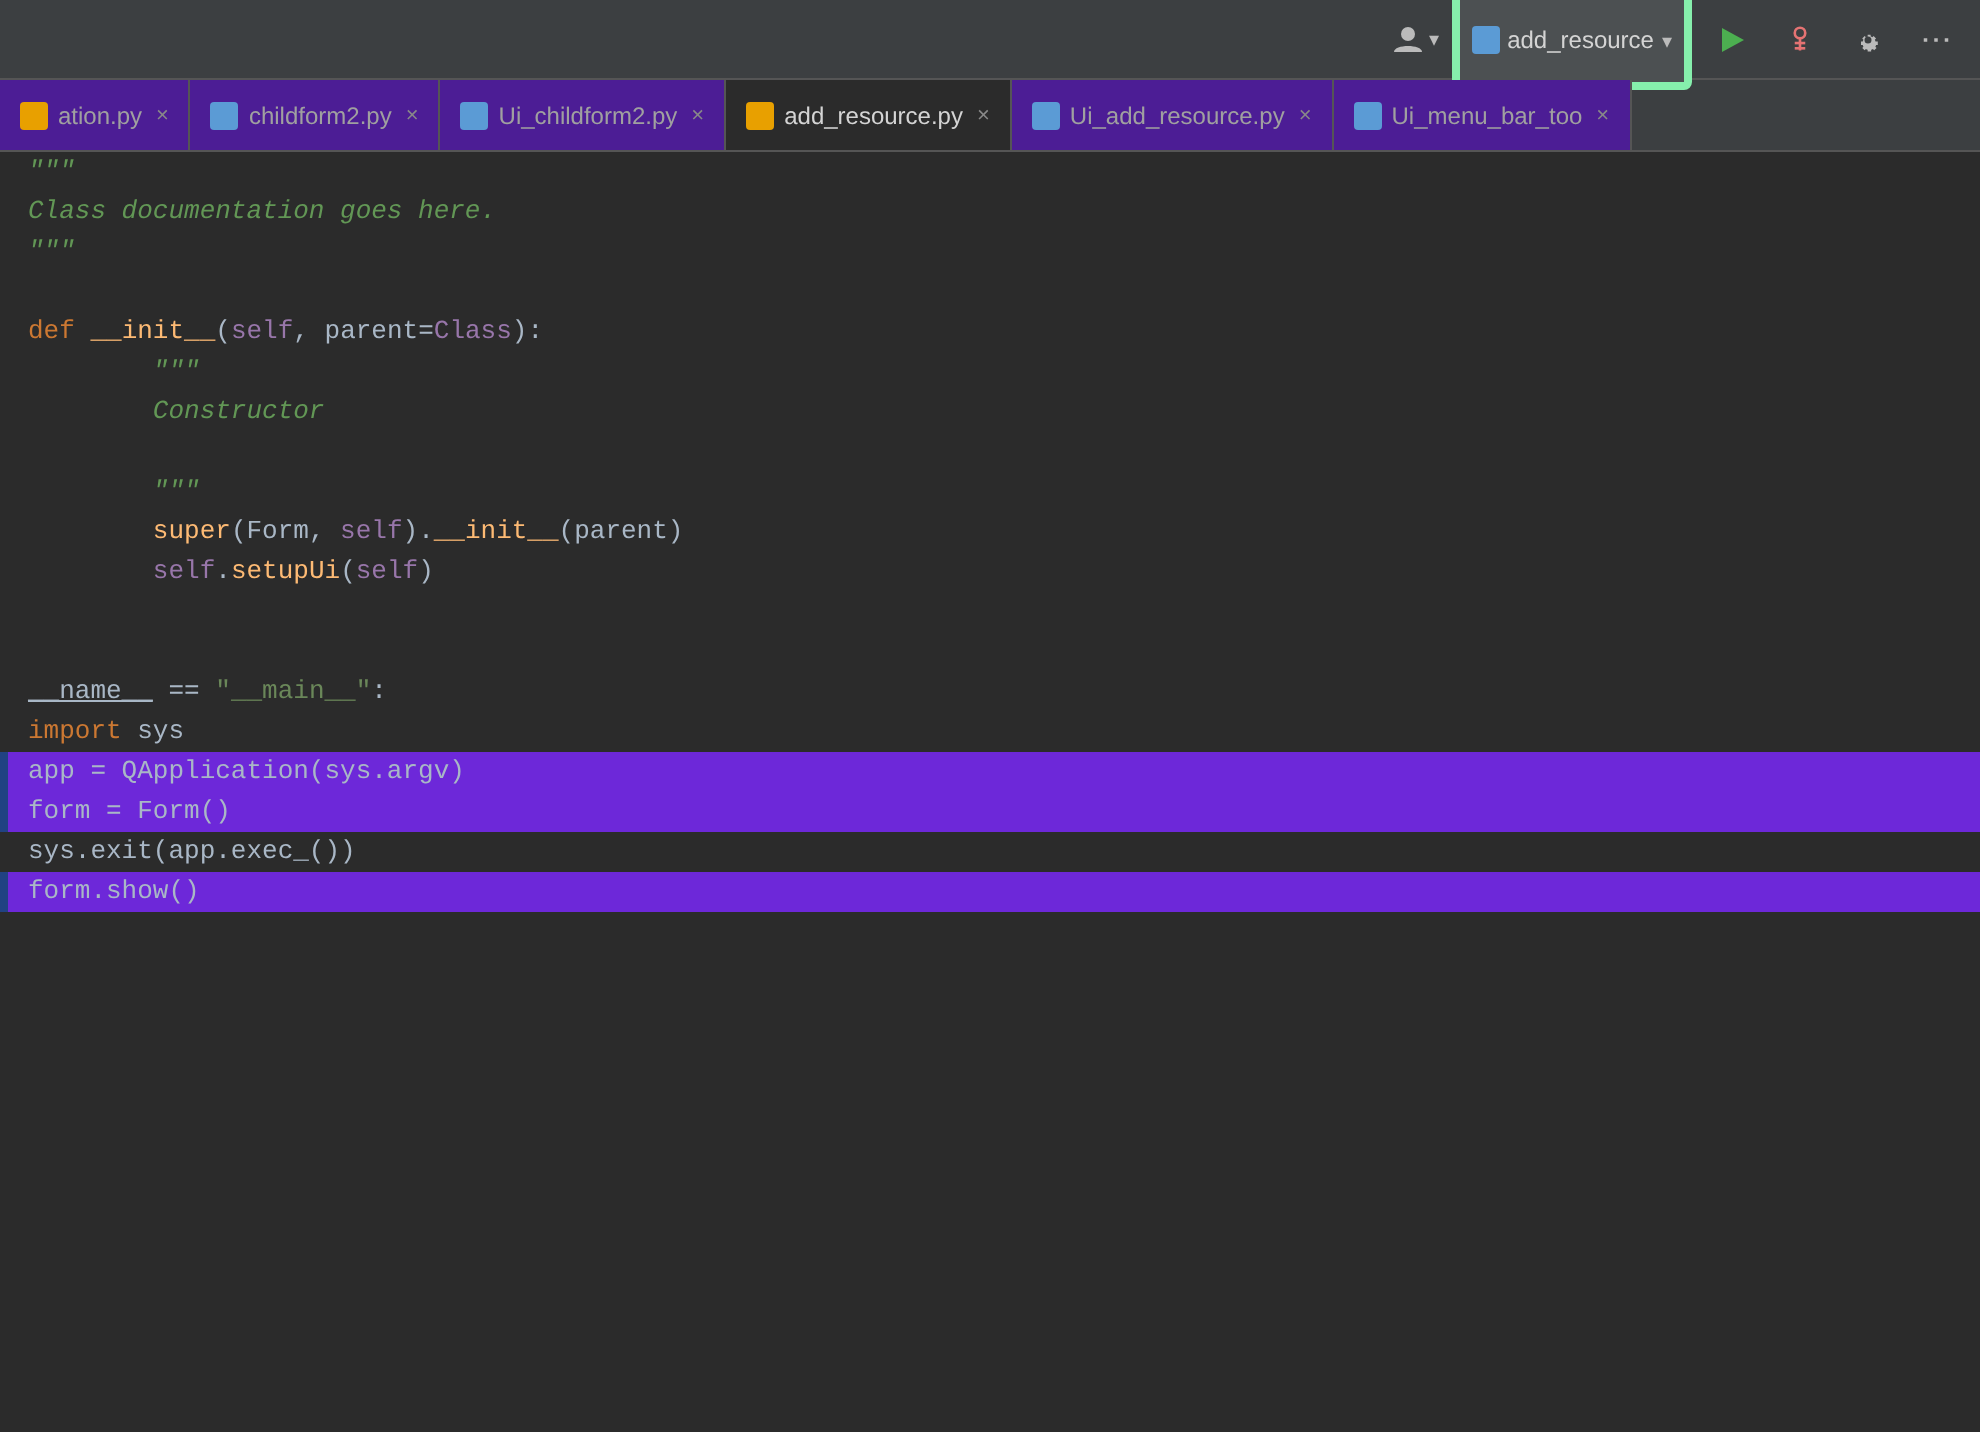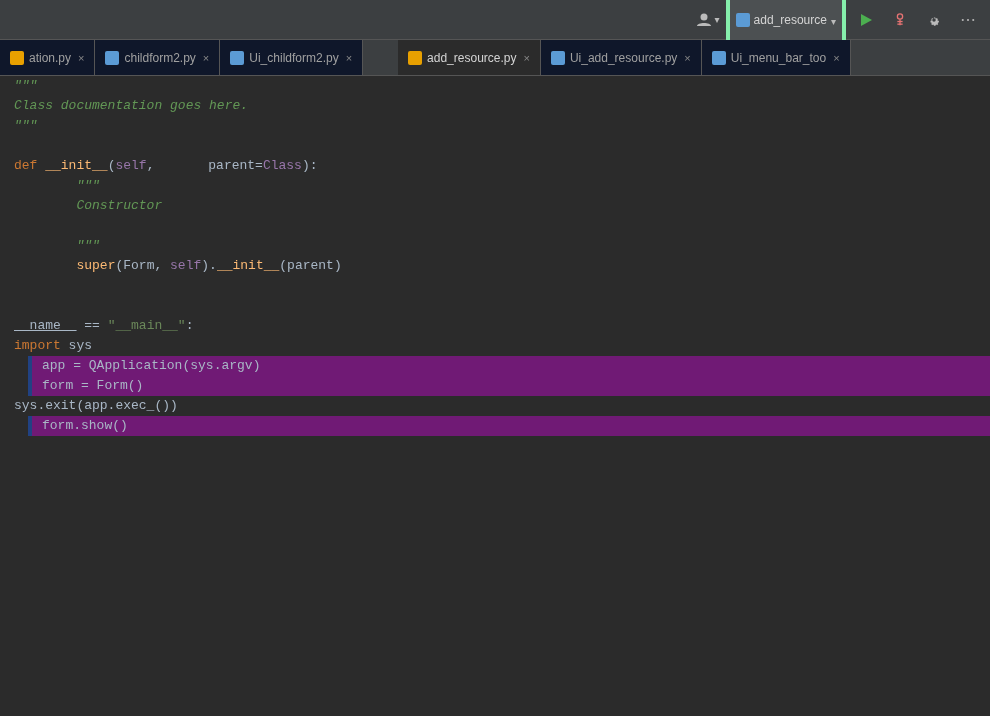--- a/index.html
+++ b/index.html
@@ -101,30 +101,29 @@
     }
 
     .tab {
       display: flex;
       align-items: center;
       padding: 0 10px;
       gap: 5px;
       font-family: sans-serif;
       font-size: 12px;
       color: #a0a0a0;
-      background: #0f172a;
+      background: #4c1d95;
       border-right: 1px solid #555;
       cursor: pointer;
       white-space: nowrap;
     }
 
     .tab.active {
       background: #2b2b2b;
       color: #d4d4d4;
-      margin-left: 35px;
     }
 
     .tab .tab-icon {
       width: 14px;
       height: 14px;
       background: #5b9bd5;
       border-radius: 2px;
       display: inline-block;
       flex-shrink: 0;
     }
@@ -153,37 +152,36 @@
     }
 
     .code-line {
       display: flex;
       min-height: 20px;
       line-height: 20px;
       font-size: 13px;
     }
 
     .code-line.highlighted {
-      background: #701a75;
-      margin-left: 28px;
+      background: #6d28d9;
     }
 
     .line-content {
       flex: 1;
       padding-left: 10px;
       color: #a9b7c6;
       white-space: pre;
     }
 
     
     .kw { color: #cc7832; } 
     .str { color: #6a8759; }
     .docstring { color: #629755; font-style: italic; }
     .func { color: #fdba74; }
-    .param { color: #a9b7c6; margin-left: 46px; }
+    .param { color: #a9b7c6; }
     .white { color: #a9b7c6; }
     .purple { color: #9876aa; }
     .underline { text-decoration: underline; }
 
     .left-bar {
       width: 4px;
       background: #214283;
       flex-shrink: 0;
     }
 
@@ -328,20 +326,24 @@
     <div class="code-line">
       <span class="left-bar-empty"></span>
       <span class="line-content"><span class="docstring">        """</span></span>
     </div>
 
     <div class="code-line">
       <span class="left-bar-empty"></span>
       <span class="line-content"><span class="white">        </span><span class="func">super</span><span class="white">(Form, </span><span class="purple">self</span><span class="white">).</span><span class="func">__init__</span><span class="white">(parent)</span></span>
     </div>
 
+    <div class="code-line">
+      <span class="left-bar-empty"></span>
+      <span class="line-content"><span class="white">        </span><span class="purple">self</span><span class="white">.</span><span class="func">setupUi</span><span class="white">(</span><span class="purple">self</span><span class="white">)</span></span>
+    </div>
 
     <div class="code-line">
       <span class="left-bar-empty"></span>
       <span class="line-content"></span>
     </div>
 
     <div class="code-line">
       <span class="left-bar-empty"></span>
       <span class="line-content"></span>
     </div>

